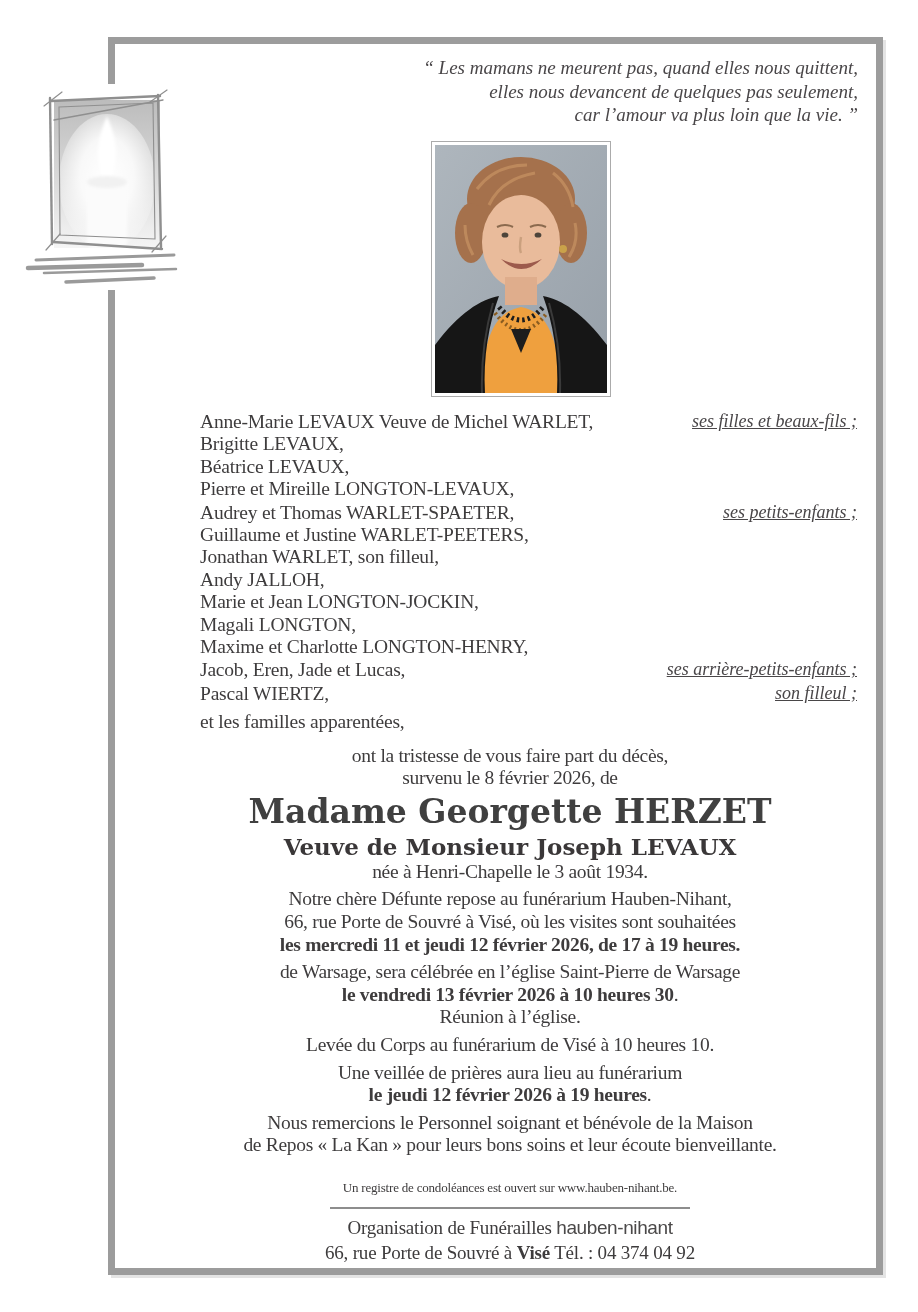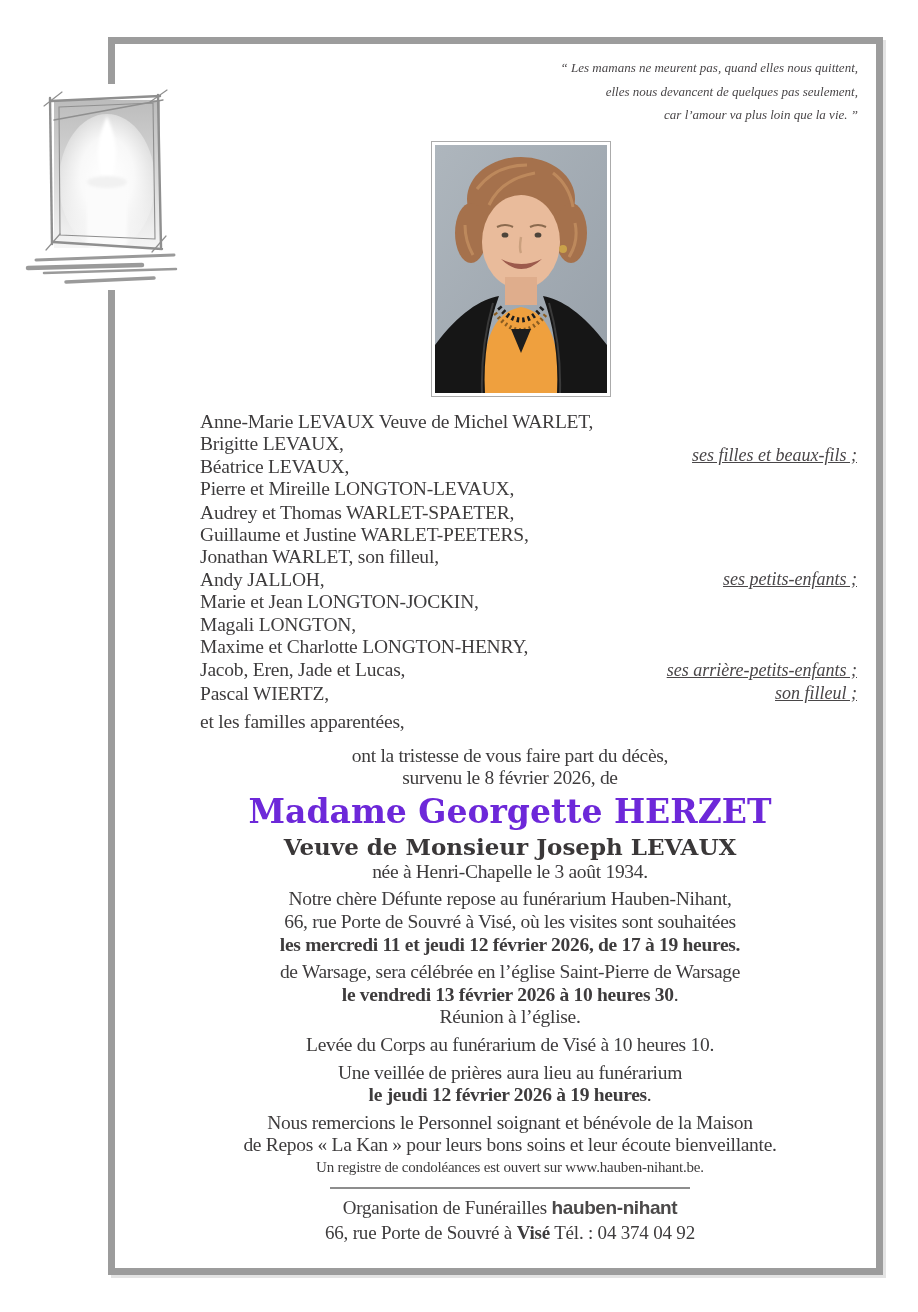--- a/index.html
+++ b/index.html
@@ -15,59 +15,59 @@
     box-shadow:3px 3px 0 #e4e4e4;
   }
   
   .candle-art{
     position:absolute;left:24px;top:84px;width:170px;height:206px;
     background:#ffffff;
   }
   
   .quote{
     position:absolute;top:56px;right:60px;text-align:right;
-    font-style:italic;font-size:13px;line-height:23.5px;color:#494648;
+    font-style:italic;font-size:19px;line-height:23.5px;color:#494648;
   }
   
   .photo{
     position:absolute;left:431px;top:141px;background:#ffffff;
     border:1px solid #ababab;padding:3px;line-height:0;
   }
   .photo svg{display:block;}
   
   .main{position:absolute;left:115px;top:411px;width:762px;}
   .family{
     padding-left:85px;padding-right:20px;
     font-size:19.5px;line-height:22.4px;letter-spacing:-0.2px;
   }
-  .group{display:flex;justify-content:space-between;align-items:center;}
+  .group{display:flex;justify-content:space-between;align-items:flex-start;}
   .group + .group{margin-top:1px;gap:32px;}
   .relation{
     font-style:italic;font-size:18px;line-height:21px;color:#494648;
     white-space:nowrap;padding-bottom:1px;letter-spacing:0;text-decoration:underline;
   }
   .closing-line{margin-top:6px;}
   .centered{text-align:center;padding-left:28px;}
   .t-body{font-size:19.5px;line-height:22.6px;letter-spacing:-0.3px;}
   .p{margin-top:5px;}
   .intro{margin-top:11px;}
   .t-name{
     font-family:"DejaVu Serif", serif;font-weight:bold;
-    font-size:33px;line-height:41px;color:#6d28d9;margin-top:1px;letter-spacing:0;
+    font-size:33px;line-height:41px;color:#404040;margin-top:1px;letter-spacing:0;
   }
   .t-sub{
     font-family:"DejaVu Serif", serif;font-weight:bold;
     font-size:23px;line-height:29px;color:#3a3738;letter-spacing:0;
   }
   .b{font-weight:bold;}
-  .register{font-size:15px;line-height:19px;margin-top:1px;letter-spacing:-0.2px;}
+  .register{font-size:13px;line-height:19px;margin-top:21px;letter-spacing:-0.2px;}
   .sep{width:360px;border-top:2px solid #8d8d8d;margin:10px auto 0;}
   .org{font-size:19px;margin-top:8px;letter-spacing:-0.2px;}
   .brand{
-    font-family:"Liberation Sans", sans-serif;font-weight:bold;
+    font-family:"Liberation Sans", sans-serif;font-weight:normal;
     font-size:19px;letter-spacing:-0.4px;color:#4b4949;
   }
   .addr{font-size:19px;margin-top:3px;letter-spacing:-0.2px;}
 </style>
 </head>
 <body>
 
 <div class="frame"></div>
 
 <div class="candle-art">

